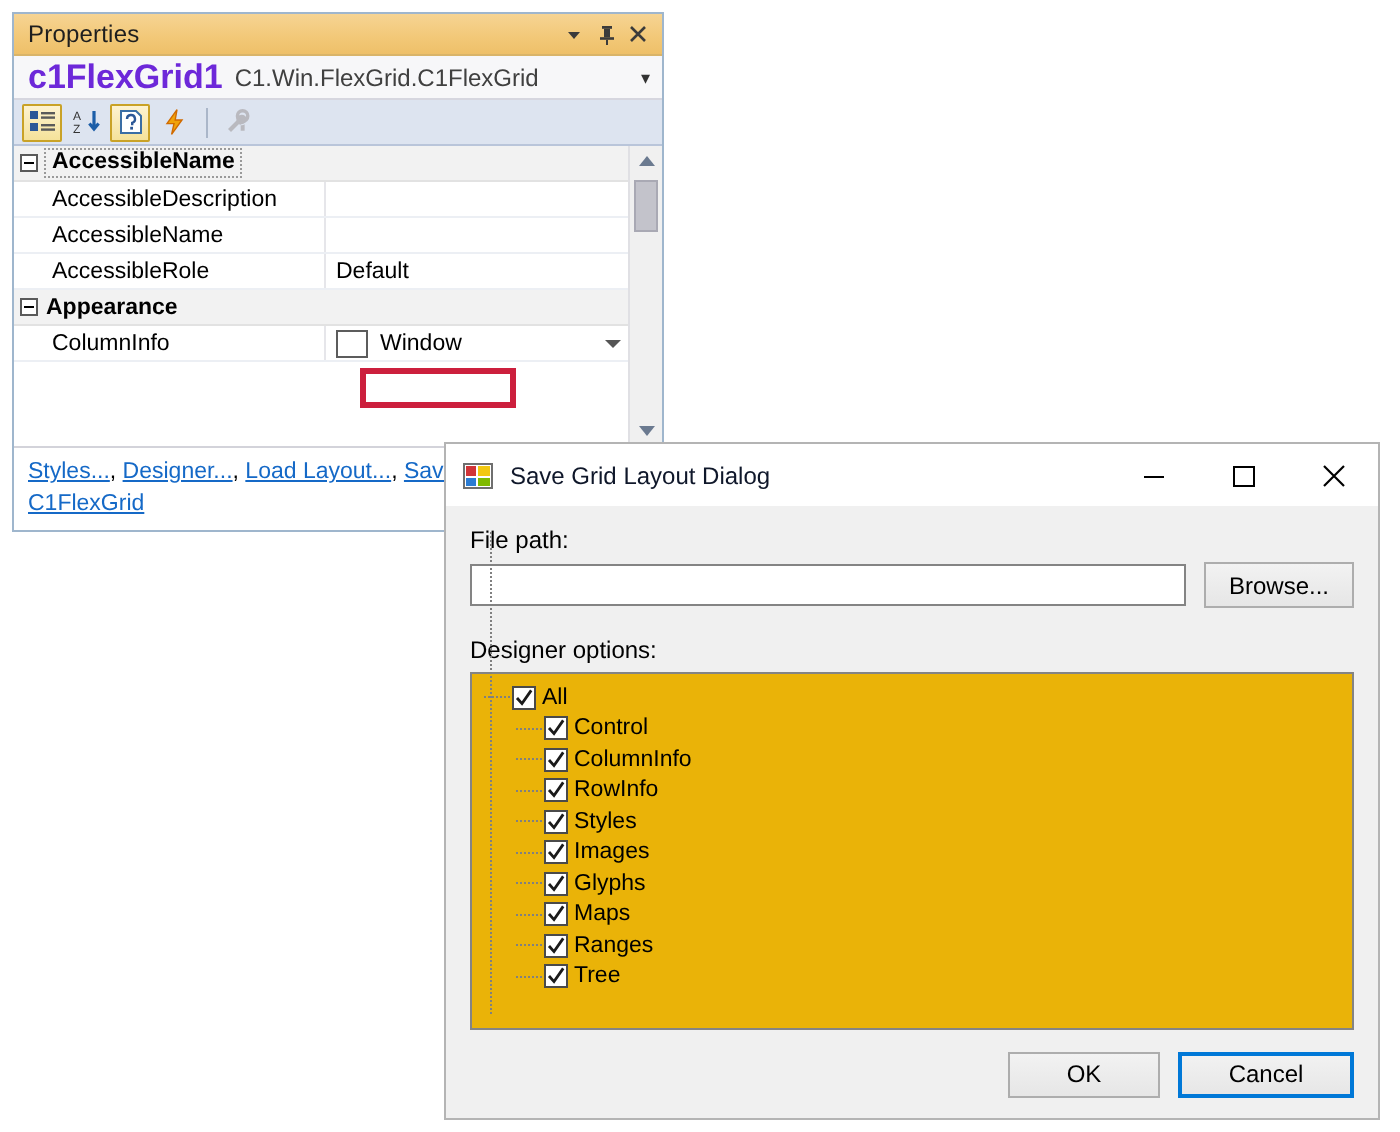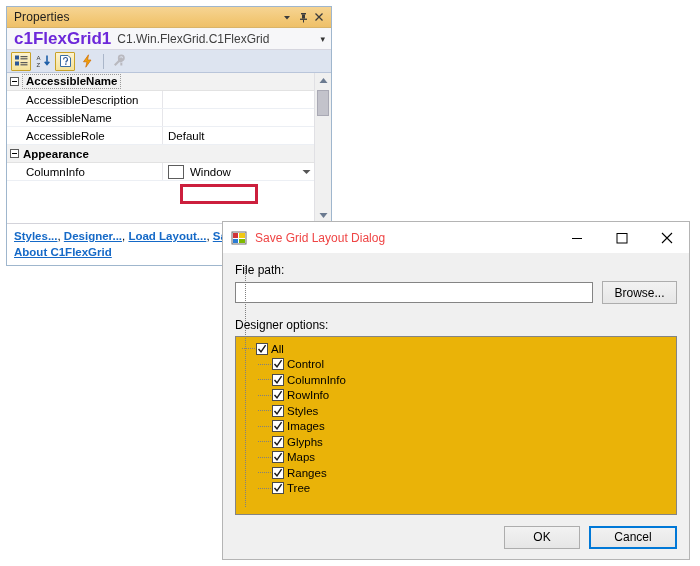--- a/index.html
+++ b/index.html
@@ -256,21 +256,20 @@
     padding: 4px 6px 5px 7px;
     line-height: 16px;
     font-size: 11.5px;
     background: #ffffff;
     position: relative;
   }
   .plink {
     color: #1569c7;
     text-decoration: underline;
     cursor: pointer;
-    font-weight: bold;
   }
   .prop-blank {
     flex: 1 1 auto;
     background: #ffffff;
   }
   
   #save-layout-highlight {
     position: absolute;
     left: 180px;
     top: 184px;
@@ -306,21 +305,21 @@
     flex: 0 0 auto;
   }
   .dlg-icon {
     width: 16px;
     height: 16px;
     margin-right: 8px;
     flex: 0 0 auto;
   }
   .dlg-title {
     font-size: 12px;
-    color: #ef4444;
+    color: #0f172a;
     flex: 1 1 auto;
   }
   .dlg-winbtn {
     width: 45px;
     height: 30px;
     display: flex;
     align-items: center;
     justify-content: center;
     color: #000;
   }

